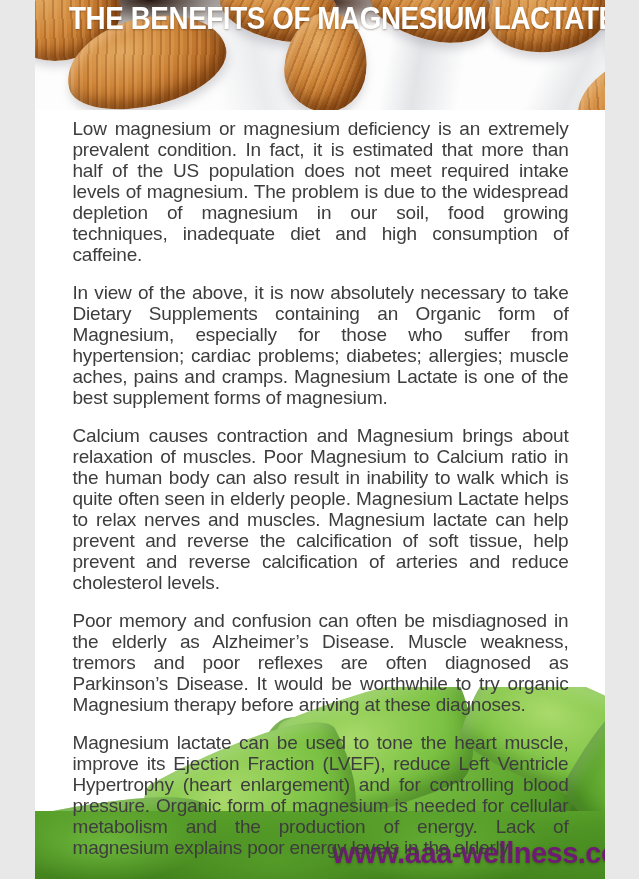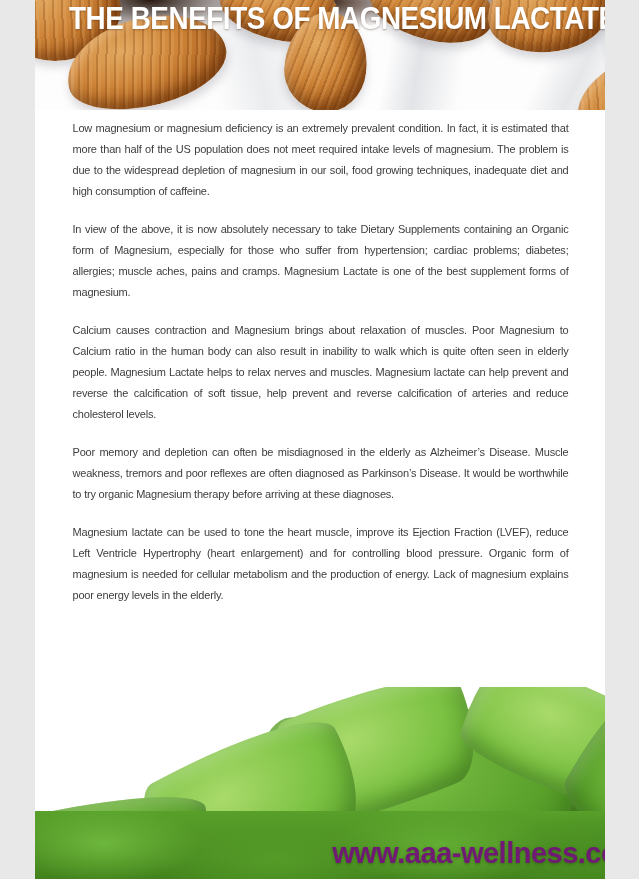--- a/index.html
+++ b/index.html
@@ -48,21 +48,21 @@
     position:absolute;left:34px;top:0px;z-index:5;margin:0;
     color:#ffffff;font-size:32px;font-weight:bold;white-space:nowrap;
     letter-spacing:-0.5px;
     transform:scaleX(0.87);transform-origin:left top;
     text-shadow:0 1px 2px rgba(55,28,8,0.35);
   }
 
   
   .content{
     position:absolute;left:38px;right:36px;top:118px;z-index:3;
-    color:#3d3d3d;font-size:11px;line-height:21px;
+    color:#3d3d3d;font-size:19px;line-height:21px;
     text-align:justify;letter-spacing:-0.2px;
   }
   .content p{margin:0 0 17px 0;}
   .content p.bold{font-weight:bold;color:#2e2e2e;}
 
   
   .leaves{
     position:absolute;left:0;bottom:0;width:639px;height:192px;
     overflow:hidden;z-index:1;background:#ffffff;
   }
@@ -117,21 +117,21 @@
     <div class="almond a6"></div>
     <div class="almond a7"></div>
     <div class="almond a8"></div>
     <h1 class="hero-title">THE BENEFITS OF MAGNESIUM LACTATE</h1>
   </div>
 
   <div class="content">
     <p>Low magnesium or magnesium deficiency is an extremely prevalent condition. In fact, it is estimated that more than half of the US population does not meet required intake levels of magnesium. The problem is due to the widespread depletion of magnesium in our soil, food growing techniques,  inadequate diet and high consumption of caffeine.</p>
     <p>In view of the above, it is now absolutely necessary to take Dietary Supplements containing an Organic form of Magnesium, especially for those who suffer from hypertension; cardiac problems; diabetes; allergies; muscle aches, pains and cramps. Magnesium Lactate is one of the best supplement forms of magnesium.</p>
     <p>Calcium causes contraction and Magnesium brings about relaxation of muscles. Poor Magnesium to Calcium ratio in the human body can also result in inability to walk which is quite often seen in elderly people. Magnesium Lactate helps to relax nerves and muscles. Magnesium lactate can help prevent and reverse the calcification of soft tissue, help prevent and reverse calcification of arteries and reduce cholesterol levels.</p>
-    <p>Poor memory and depletion can often be misdiagnosed in the elderly as Alzheimer’s Disease. Muscle weakness, tremors and poor reflexes are often diagnosed as Parkinson’s Disease. It would be worthwhile to try organic Magnesium therapy before arriving at these diagnoses.</p>
+    <p>Poor memory and confusion can often be misdiagnosed in the elderly as Alzheimer’s Disease. Muscle weakness, tremors and poor reflexes are often diagnosed as Parkinson’s Disease. It would be worthwhile to try organic Magnesium therapy before arriving at these diagnoses.</p>
     <p>Magnesium lactate can be used to tone the heart muscle, improve its Ejection Fraction (LVEF), reduce Left Ventricle Hypertrophy (heart enlargement) and for controlling blood pressure. Organic form of magnesium is needed for cellular metabolism and the production of energy. Lack of magnesium explains poor energy levels in the elderly.</p>
   </div>
 
   <div class="leaves">
     <div class="leaf l-dark f6"></div>
     <div class="leaf l-mid f1"></div>
     <div class="leaf l-light f2"></div>
     <div class="leaf l-light f3"></div>
     <div class="leaf l-mid f4"></div>
     <div class="leaf l-light f5"></div>

